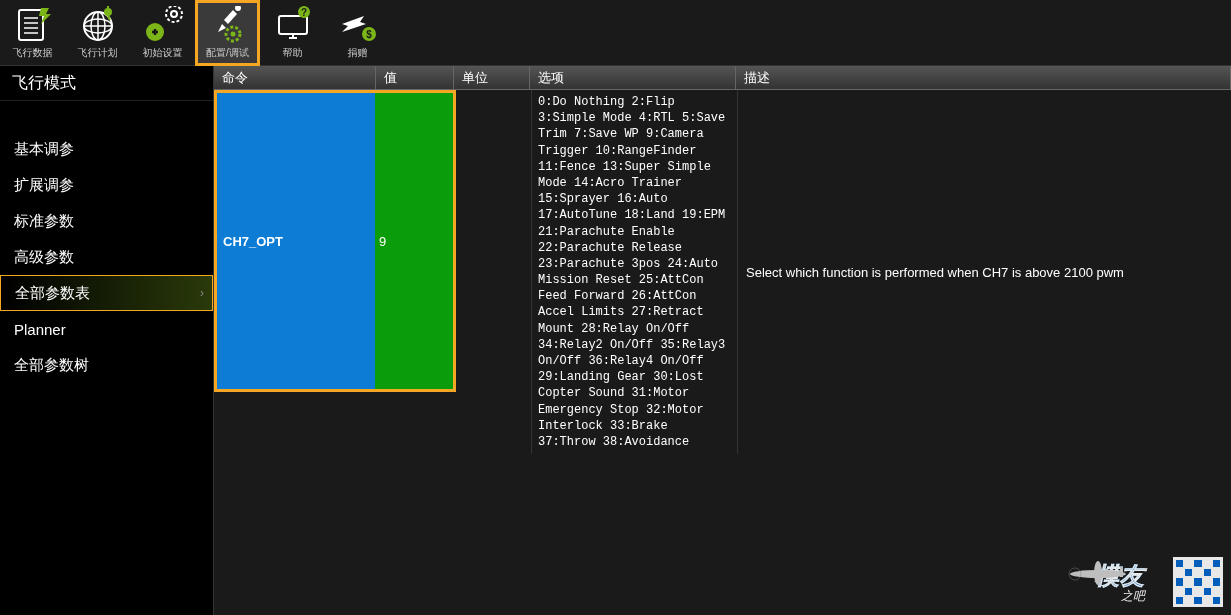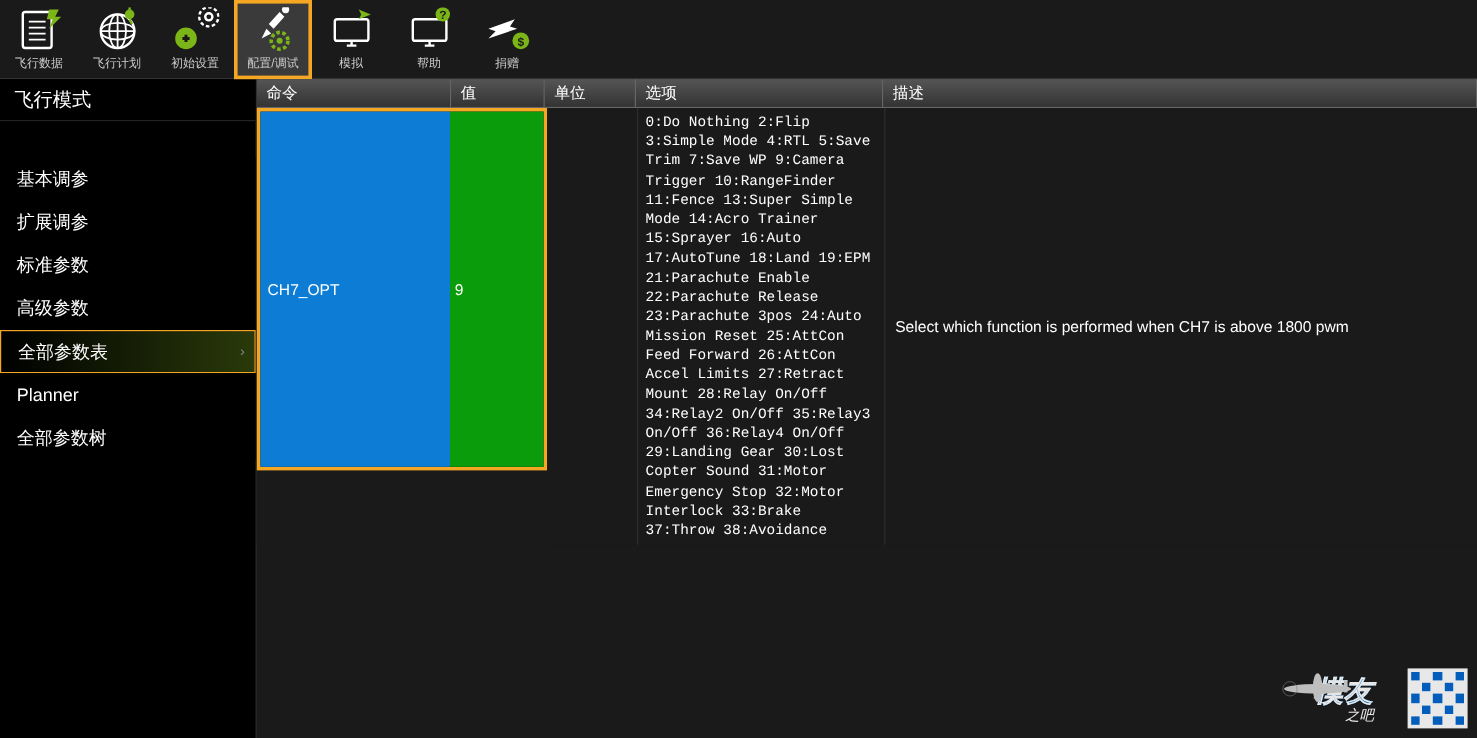--- a/index.html
+++ b/index.html
@@ -130,20 +130,21 @@
     .cell-block {
       border: 3px solid #f5a623;
       display: flex;
       height: 302px;
     }
     .td-cmd {
       width: 158px;
       background: #0c7cd5;
       color: #fff;
       padding-left: 6px;
+      font-weight: bold;
     }
     .td-val {
       width: 78px;
       background: #0a9c0a;
       color: #fff;
       padding-left: 4px;
     }
     .td-unit {
       width: 76px;
       background: #1a1a1a;
@@ -276,31 +277,20 @@
         <path d="M 25 4 L 29 8 L 20 18 L 16 14 Z" fill="#fff"></path>
         <path d="M 14 18 L 10 26 L 18 22 Z" fill="#fff"></path>
         <circle cx="30" cy="2" r="3" fill="#fff"></circle>
         <circle cx="25" cy="28" r="7" fill="none" stroke="#7cb518" stroke-width="3" stroke-dasharray="3 2"></circle>
         <circle cx="25" cy="28" r="2.5" fill="#7cb518"></circle>
       </svg>
     </div>
     <div class="toolbar-label">配置/调试</div>
   </div>
 
-  <div class="toolbar-item">
-    <div class="toolbar-icon">
-      <svg width="40" height="38" viewBox="0 0 40 38">
-        <rect x="6" y="10" width="28" height="18" fill="none" stroke="#fff" stroke-width="2" rx="2"></rect>
-        <line x1="16" y1="32" x2="24" y2="32" stroke="#fff" stroke-width="2"></line>
-        <line x1="20" y1="28" x2="20" y2="32" stroke="#fff" stroke-width="2"></line>
-        <path d="M 26 2 L 36 6 L 26 10 L 28 6 Z" fill="#7cb518"></path>
-      </svg>
-    </div>
-    <div class="toolbar-label">模拟</div>
-  </div>
 
 
   <div class="toolbar-item">
     <div class="toolbar-icon">
       <svg width="40" height="38" viewBox="0 0 40 38">
         <rect x="6" y="10" width="28" height="18" fill="none" stroke="#fff" stroke-width="2" rx="2"></rect>
         <line x1="16" y1="32" x2="24" y2="32" stroke="#fff" stroke-width="2"></line>
         <line x1="20" y1="28" x2="20" y2="32" stroke="#fff" stroke-width="2"></line>
         <circle cx="31" cy="6" r="6" fill="#7cb518"></circle>
         <text x="31" y="10" fill="#1a1a1a" font-size="10" font-weight="bold" text-anchor="middle">?</text>
@@ -343,21 +333,21 @@
       <div class="th th-desc">描述</div>
     </div>
 
     <div class="table-row">
       <div class="cell-block">
         <div class="td td-cmd">CH7_OPT</div>
         <div class="td td-val">9</div>
       </div>
       <div class="td td-unit"></div>
       <div class="td td-opt">0:Do Nothing  2:Flip  3:Simple Mode  4:RTL  5:Save Trim  7:Save WP  9:Camera Trigger  10:RangeFinder  11:Fence  13:Super Simple Mode  14:Acro Trainer  15:Sprayer  16:Auto  17:AutoTune  18:Land  19:EPM  21:Parachute Enable  22:Parachute Release  23:Parachute 3pos  24:Auto Mission Reset  25:AttCon Feed Forward  26:AttCon Accel Limits  27:Retract Mount  28:Relay On/Off  34:Relay2 On/Off  35:Relay3 On/Off  36:Relay4 On/Off  29:Landing Gear  30:Lost Copter Sound  31:Motor Emergency Stop  32:Motor Interlock  33:Brake  37:Throw  38:Avoidance</div>
-      <div class="td td-desc">Select which function is performed when CH7 is above 1800 pwm</div>
+      <div class="td td-desc">Select which function is performed when CH7 is above 2100 pwm</div>
     </div>
 
     <div class="watermark">
       <svg class="watermark-plane" width="70" height="30" viewBox="0 0 70 30">
         <ellipse cx="35" cy="15" rx="28" ry="4" fill="#d0d0d0"></ellipse>
         <ellipse cx="35" cy="14" rx="4" ry="12" fill="#d0d0d0"></ellipse>
         <rect x="57" y="8" width="3" height="10" fill="#d0d0d0"></rect>
         <circle cx="12" cy="15" r="6" fill="none" stroke="#888" stroke-width="0.5"></circle>
       </svg>
       <div class="watermark-logo">

